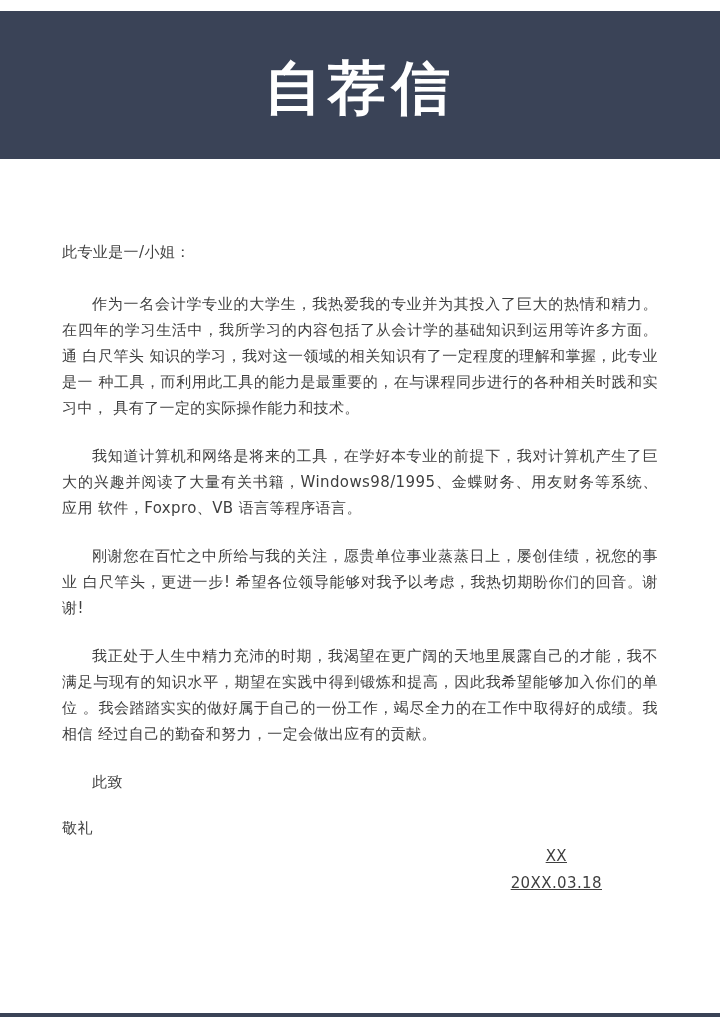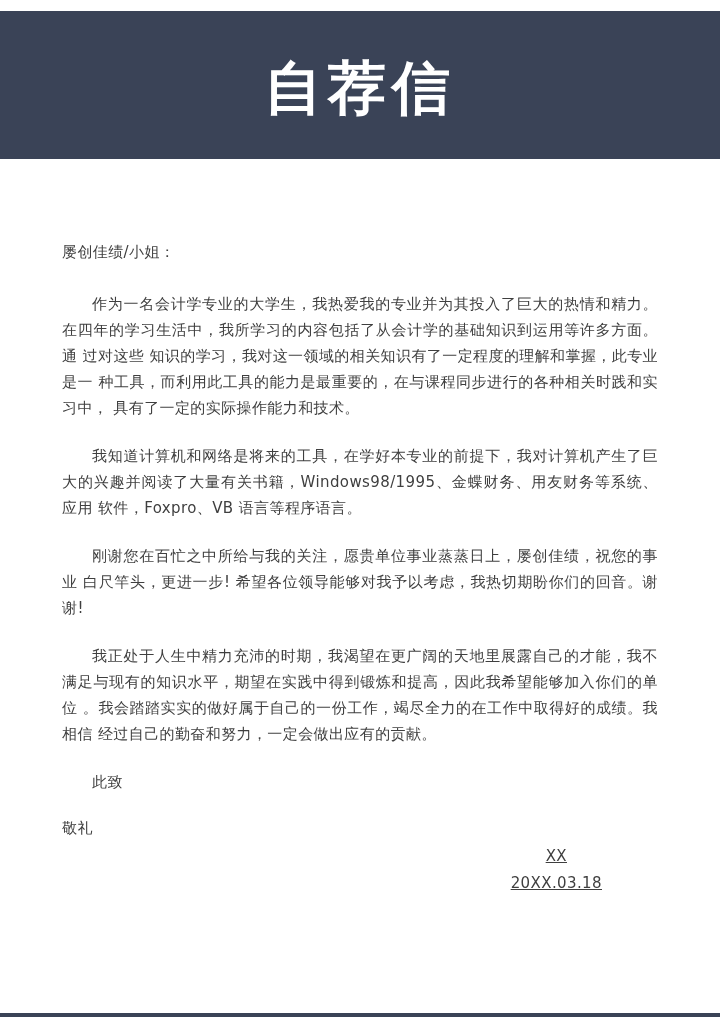--- a/index.html
+++ b/index.html
@@ -65,23 +65,23 @@
 </head>
 <body>
 
 <div class="page">
 
   <header class="banner">
     <h1>自荐信</h1>
   </header>
 
   <main class="letter-body">
-    <p class="salutation">屡创佳绩/小姐：</p>
+    <p class="salutation">此专业是一/小姐：</p>
 
-    <p class="para">作为一名会计学专业的大学生，我热爱我的专业并为其投入了巨大的热情和精力。  在四年的学习生活中，我所学习的内容包括了从会计学的基础知识到运用等许多方面。通 过对这些 知识的学习，我对这一领域的相关知识有了一定程度的理解和掌握，此专业是一 种工具，而利用此工具的能力是最重要的，在与课程同步进行的各种相关时践和实习中， 具有了一定的实际操作能力和技术。</p>
+    <p class="para">作为一名会计学专业的大学生，我热爱我的专业并为其投入了巨大的热情和精力。  在四年的学习生活中，我所学习的内容包括了从会计学的基础知识到运用等许多方面。通 白尺竿头 知识的学习，我对这一领域的相关知识有了一定程度的理解和掌握，此专业是一 种工具，而利用此工具的能力是最重要的，在与课程同步进行的各种相关时践和实习中， 具有了一定的实际操作能力和技术。</p>
     <p class="para">我知道计算机和网络是将来的工具，在学好本专业的前提下，我对计算机产生了巨 大的兴趣并阅读了大量有关书籍，Windows98/1995、金蝶财务、用友财务等系统、应用 软件，Foxpro、VB 语言等程序语言。</p>
     <p class="para">刚谢您在百忙之中所给与我的关注，愿贵单位事业蒸蒸日上，屡创佳绩，祝您的事业 白尺竿头，更进一步! 希望各位领导能够对我予以考虑，我热切期盼你们的回音。谢谢!</p>
     <p class="para">我正处于人生中精力充沛的时期，我渴望在更广阔的天地里展露自己的才能，我不 满足与现有的知识水平，期望在实践中得到锻炼和提高，因此我希望能够加入你们的单位 。我会踏踏实实的做好属于自己的一份工作，竭尽全力的在工作中取得好的成绩。我相信 经过自己的勤奋和努力，一定会做出应有的贡献。</p>
 
     <p class="para cizhi">此致</p>
     <p class="jingli">敬礼</p>
 
     <div class="signature">
       <div class="signature-inner">
         <div>XX</div>

